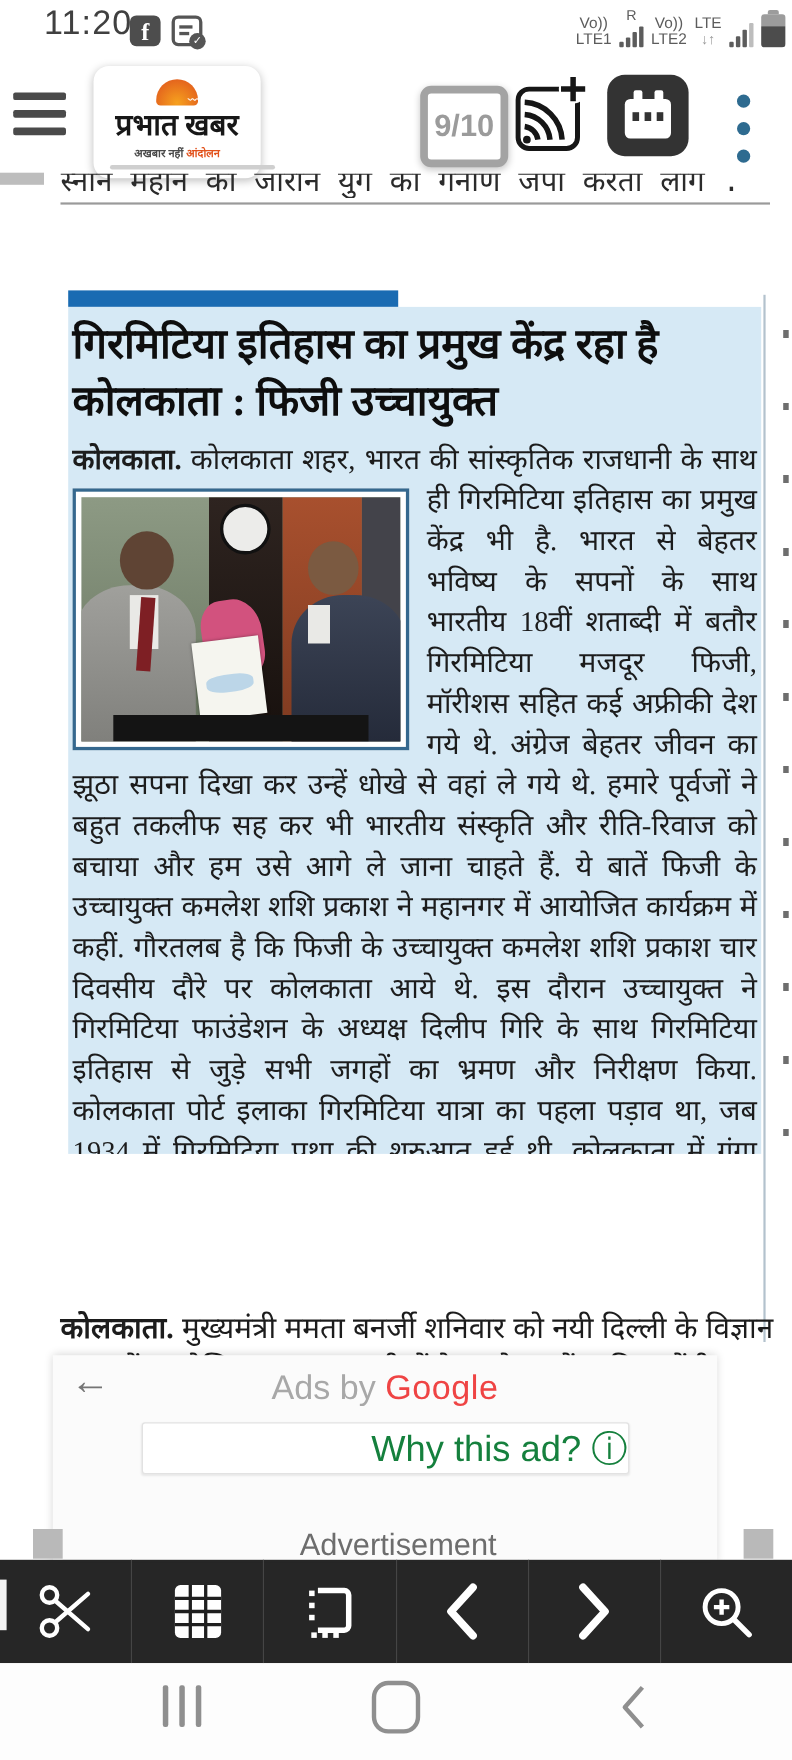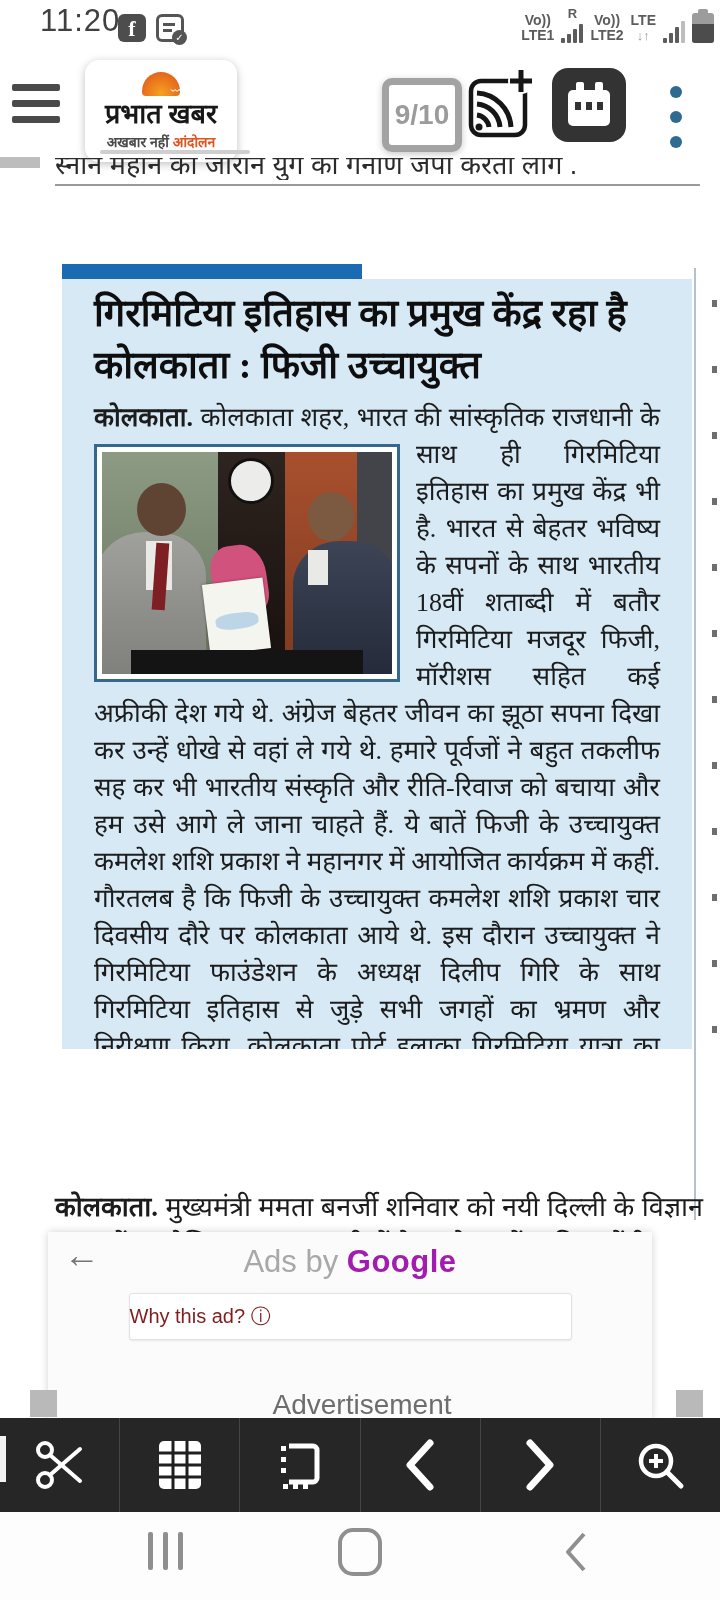--- a/index.html
+++ b/index.html
@@ -10,55 +10,55 @@
   #statusbar{left:0;top:0;width:720px;height:52px;background:#fff;}
   .sb-time{left:40px;top:3px;font-size:31px;color:#404040;letter-spacing:1px;}
   .sb-fb{left:118px;top:14px;width:28px;height:28px;background:#4d4d4d;border-radius:6px;
          color:#fff;font-family:"Liberation Serif",serif;font-weight:bold;font-size:22px;
          text-align:center;line-height:30px;}
   .sb-memo{left:156px;top:14px;width:28px;height:28px;border:3px solid #555;border-radius:6px;box-sizing:border-box;}
   .sb-memo .ln{position:absolute;left:4px;height:3px;background:#555;}
   .sb-memo .chk{position:absolute;right:-6px;bottom:-6px;width:15px;height:15px;border-radius:50%;
         background:#555;color:#fff;font-size:10px;line-height:15px;text-align:center;}
   #sb-right{right:6px;top:6px;display:flex;align-items:flex-end;gap:7px;color:#5c5c5c;}
-  .sb-stack{display:flex;flex-direction:column;align-items:center;font-size:14px;line-height:15px;font-weight:bold;}
+  .sb-stack{display:flex;flex-direction:column;align-items:center;font-size:14px;line-height:15px;font-weight:normal;}
   .bars{display:flex;align-items:flex-end;gap:2px;height:22px;}
   .bars i{display:block;width:4px;background:#5c5c5c;border-radius:1px;}
   .batt{width:22px;height:30px;border-radius:3px;background:#9c9c9c;position:relative;overflow:hidden;}
   .batt:before{content:"";position:absolute;left:0;bottom:0;width:100%;height:65%;background:#4c4c4c;}
   .batt-nub{width:10px;height:4px;background:#9c9c9c;margin:0 auto;border-radius:2px 2px 0 0;}
   
   .hamburger{left:12px;top:84px;width:48px;cursor:pointer;}
   .hamburger i{display:block;height:7px;background:#4a4a4a;border-radius:2px;margin-bottom:9px;}
   .logo-card{left:85px;top:60px;width:152px;height:102px;background:#fff;border-radius:14px;
              box-shadow:0 2px 8px rgba(0,0,0,0.25);text-align:center;overflow:hidden;}
   .logo-sun{width:46px;height:24px;margin:12px auto -14px auto;position:relative;}
   .logo-sun .disc{position:absolute;left:4px;top:0;width:38px;height:24px;border-radius:19px 19px 4px 4px;
              background:radial-gradient(circle at 50% 90%, #f6a11e 0%, #e4641d 75%);}
   .logo-sun .gull{position:absolute;right:0px;top:6px;color:#fff;font-size:13px;font-weight:bold;}
   .logo-title{font-family:"Liberation Serif",serif;font-weight:bold;font-size:27px;color:#171717;margin-top:12px;}
-  .logo-tag{font-size:14px;font-weight:bold;margin-top:1px;}
+  .logo-tag{font-size:10px;font-weight:bold;margin-top:1px;}
   .pagebox{left:382px;top:78px;width:66px;height:60px;background:#fff;border-radius:10px;
            box-shadow:0 2px 7px rgba(0,0,0,0.22);border:7px solid #a3a3a3;
            font-size:28px;font-weight:bold;color:#9b9b9b;text-align:center;line-height:60px;}
   .iconbtn{cursor:pointer;}
   .calbtn{left:552px;top:68px;width:74px;height:74px;background:#333;border-radius:16px;}
   .dots3{left:656px;top:86px;width:40px;}
   .dots3 i{display:block;width:12px;height:12px;border-radius:50%;background:#2e6b90;margin:0 auto 13px auto;}
   
   .np-clip{left:55px;top:158px;width:645px;height:22px;overflow:hidden;}
-  .np-clip .t{margin-top:-13px;font-family:Liberation Sans, sans-serif;font-size:27px;color:#2b2b2b;white-space:nowrap;}
+  .np-clip .t{margin-top:-13px;font-family:Liberation Mono, monospace;font-size:27px;color:#2b2b2b;white-space:nowrap;}
   .np-rule{left:55px;top:184px;width:645px;height:2px;background:#9a9a9a;}
   .edge-scrap1{left:0;top:157px;width:40px;height:11px;background:#bdbdbd;}
   .edge-scrap2{left:100px;top:150px;width:150px;height:4px;background:#cfcfcf;border-radius:2px;}
   .section-title{left:55px;top:196px;width:645px;text-align:center;
       font-family:"Liberation Serif",serif;font-weight:bold;font-size:47px;color:#141414;}
   .blue-bar{left:62px;top:264px;width:300px;height:15px;background:#1a6bb2;}
   .blue-box{left:62px;top:279px;width:630px;height:770px;background:#d6e9f5;overflow:hidden;
-            padding:8px 32px;box-sizing:border-box;}
+            padding:8px 4px;box-sizing:border-box;}
   .a1-headline{font-family:"Liberation Serif",serif;font-weight:bold;font-size:38px;line-height:52px;color:#0e0e0e;}
   .a1-body{margin-top:8px;font-family:"Liberation Serif",serif;font-size:26px;line-height:37px;
            color:#1c1c1c;text-align:justify;}
   .dateline{font-weight:bold;}
   .photo{float:left;width:306px;height:238px;margin:8px 16px 6px 0;background:#fff;
          border:3px solid #35688e;padding:5px;box-sizing:border-box;position:relative;}
   .scene{position:absolute;left:5px;top:5px;right:5px;bottom:5px;overflow:hidden;
          background:linear-gradient(#8d9a84,#66735e);}
   .scene div{position:absolute;}
   .ph-clock{left:40%;top:0;width:23%;height:100%;background:linear-gradient(#2e2420,#17100d);}
@@ -81,27 +81,27 @@
       background:repeating-linear-gradient(to bottom,#6e6e6e 0 7px,transparent 7px 66px);}
   .a2-headline{left:55px;top:1068px;width:650px;font-family:"Liberation Serif",serif;
       font-weight:bold;font-size:41px;line-height:57px;color:#0d0d0d;}
   .a2-body{left:55px;top:1188px;width:648px;font-family:"Liberation Serif",serif;
       font-size:27px;line-height:38px;color:#1c1c1c;text-align:justify;}
   
   .ad-panel{left:48px;top:1232px;width:604px;height:188px;background:#fbfbfb;
             box-shadow:0 0 8px rgba(0,0,0,0.18);z-index:5;}
   .ad-back{position:absolute;left:16px;top:2px;font-size:36px;color:#757575;cursor:pointer;}
   .ad-title{text-align:center;margin-top:12px;font-size:31px;color:#a8a8a8;}
-  .ad-title .brand{color:#a21caf;font-weight:bold;letter-spacing:0.5px;}
+  .ad-title .brand{color:#ef4444;font-weight:normal;letter-spacing:0.5px;}
   .ad-stop{display:block;margin:16px auto 0 auto;width:443px;height:48px;background:#4c7de8;
            border:none;border-radius:3px;color:#fff;font-size:28px;font-family:"Liberation Sans",sans-serif;
            line-height:48px;text-align:center;cursor:pointer;}
   .ad-why{display:block;margin:13px auto 0 auto;width:441px;height:45px;background:#fff;
-          border:1px solid #e2e2e2;border-radius:3px;color:#7f1d1d;font-size:20px;
-          font-family:"Liberation Sans",sans-serif;line-height:45px;text-align:left;
+          border:1px solid #e2e2e2;border-radius:3px;color:#15803d;font-size:33px;
+          font-family:"Liberation Sans",sans-serif;line-height:45px;text-align:right;
           box-shadow:0 1px 2px rgba(0,0,0,0.08);cursor:pointer;}
   .ad-label{left:2px;top:1389px;width:720px;text-align:center;font-size:28px;color:#6d6d6d;z-index:5;}
   .handle{width:27px;height:27px;background:#b9b9b9;z-index:5;}
   
   .btoolbar{left:0;top:1418px;width:720px;height:94px;background:rgba(26,26,26,0.95);z-index:6;display:flex;}
   .btool-cell{flex:1;display:flex;align-items:center;justify-content:center;border-right:1px solid #454545;cursor:pointer;}
   .btool-cell:last-child{border-right:none;}
   .white-sliver{left:0;top:1436px;width:6px;height:46px;background:#f2f2f2;z-index:7;}
   
   .navbar{left:0;top:1512px;width:720px;height:88px;background:#fdfdfd;z-index:7;}

